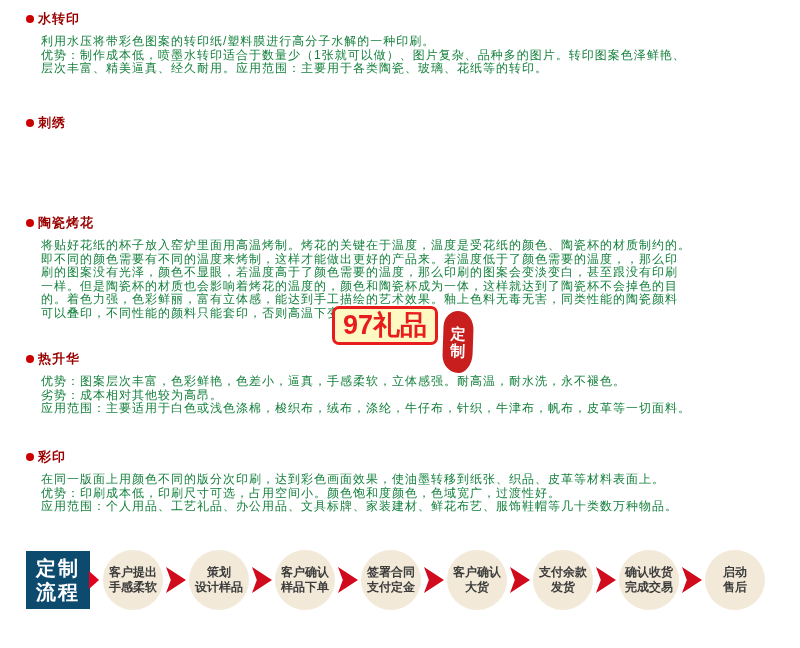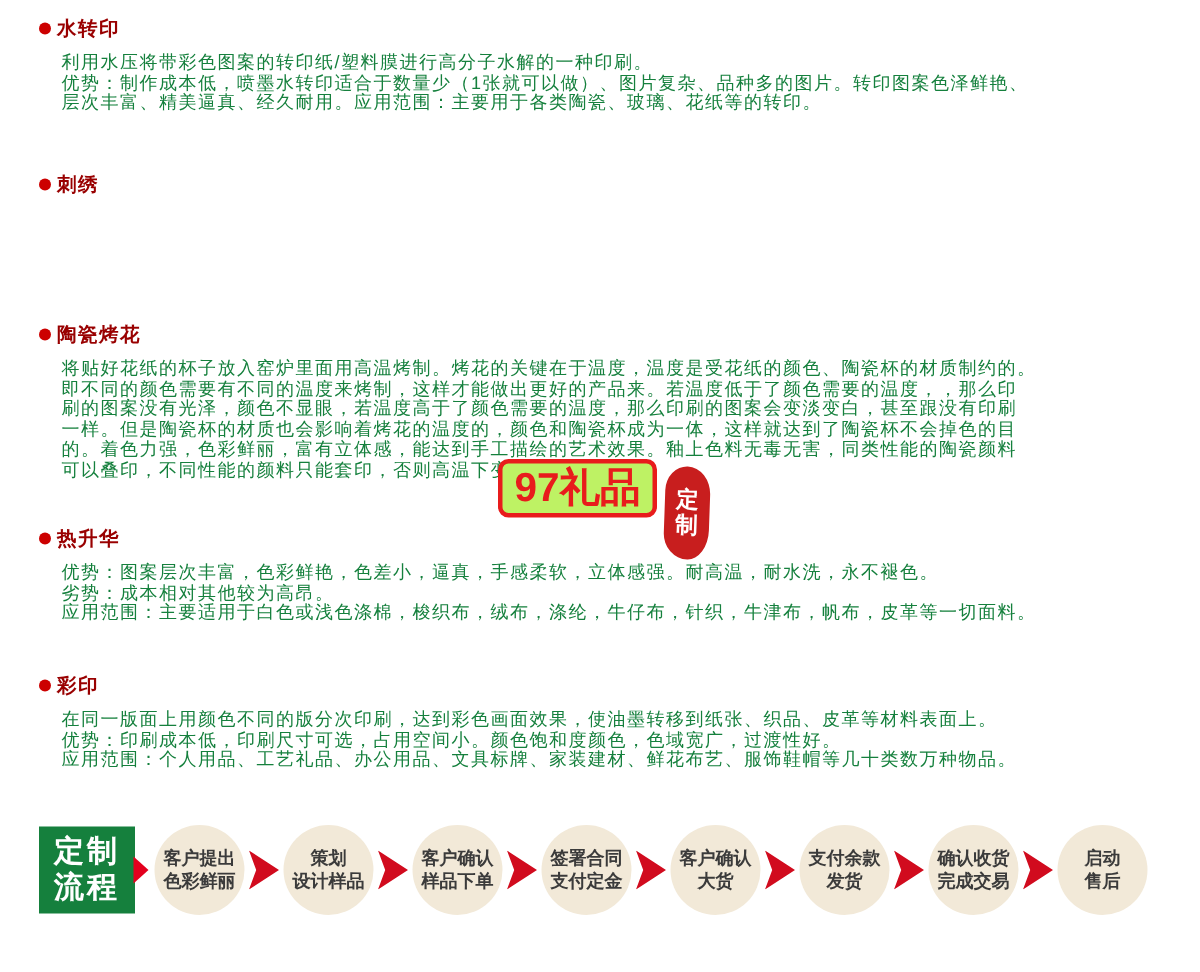--- a/index.html
+++ b/index.html
@@ -13,35 +13,35 @@
   .bullet{width:8px;height:8px;border-radius:50%;background:#cc0000;flex:0 0 auto;}
   .sec-title{font-size:13px;font-weight:bold;color:#990000;letter-spacing:1px;}
   .sec-body{
     margin:7px 0 0 15px;
     font-size:12px;line-height:13.5px;letter-spacing:1px;
     color:#15803d;white-space:pre-line;
   }
   
   .watermark{
     position:absolute;left:332px;top:306px;width:100px;height:33px;
-    border:3px solid #e81c1c;border-radius:7px;background:#bef264;
+    border:3px solid #e81c1c;border-radius:7px;background:#fef9c3;
     color:#e81c1c;font-size:27px;font-weight:bold;line-height:33px;
     text-align:center;letter-spacing:0px;z-index:5;
   }
   .seal{
     position:absolute;left:443px;top:311px;width:30px;height:62px;z-index:5;
     background:#c81e1e;border-radius:48% 52% 46% 54% / 26% 30% 32% 28%;
     display:flex;flex-direction:column;align-items:center;justify-content:center;
     transform:rotate(2deg);
   }
   .seal span{color:#ffffff;font-size:15px;font-weight:bold;line-height:17px;}
   
   .flow{position:absolute;left:26px;top:547px;height:66px;display:flex;align-items:center;}
   .flow-label{
-    position:relative;width:64px;height:58px;background:#15803d;
+    position:relative;width:64px;height:58px;background:#0c4a6e;
     display:flex;align-items:center;justify-content:center;
     color:#ffffff;font-size:20px;font-weight:bold;line-height:24px;
     white-space:pre-line;text-align:center;letter-spacing:2px;flex:0 0 auto;
   }
   .flow-pointer{
     position:absolute;right:-9px;top:50%;transform:translateY(-50%);
     width:0;height:0;border-top:9px solid transparent;border-bottom:9px solid transparent;
     border-left:10px solid #e3001e;
   }
   .flow-steps{display:flex;align-items:center;margin-left:13px;}
@@ -112,21 +112,21 @@
   <div class="sec-body">在同一版面上用颜色不同的版分次印刷，达到彩色画面效果，使油墨转移到纸张、织品、皮革等材料表面上。
 优势：印刷成本低，印刷尺寸可选，占用空间小。颜色饱和度颜色，色域宽广，过渡性好。
 应用范围：个人用品、工艺礼品、办公用品、文具标牌、家装建材、鲜花布艺、服饰鞋帽等几十类数万种物品。</div>
 </div>
 
 <div class="flow">
   <div class="flow-label">定制
 流程<span class="flow-pointer"></span></div>
   <div class="flow-steps">
     <div class="flow-circle">客户提出
-色彩鲜丽</div>
+手感柔软</div>
     <span class="flow-arrow"></span>
     <div class="flow-circle">策划
 设计样品</div>
     <span class="flow-arrow"></span>
     <div class="flow-circle">客户确认
 样品下单</div>
     <span class="flow-arrow"></span>
     <div class="flow-circle">签署合同
 支付定金</div>
     <span class="flow-arrow"></span>

